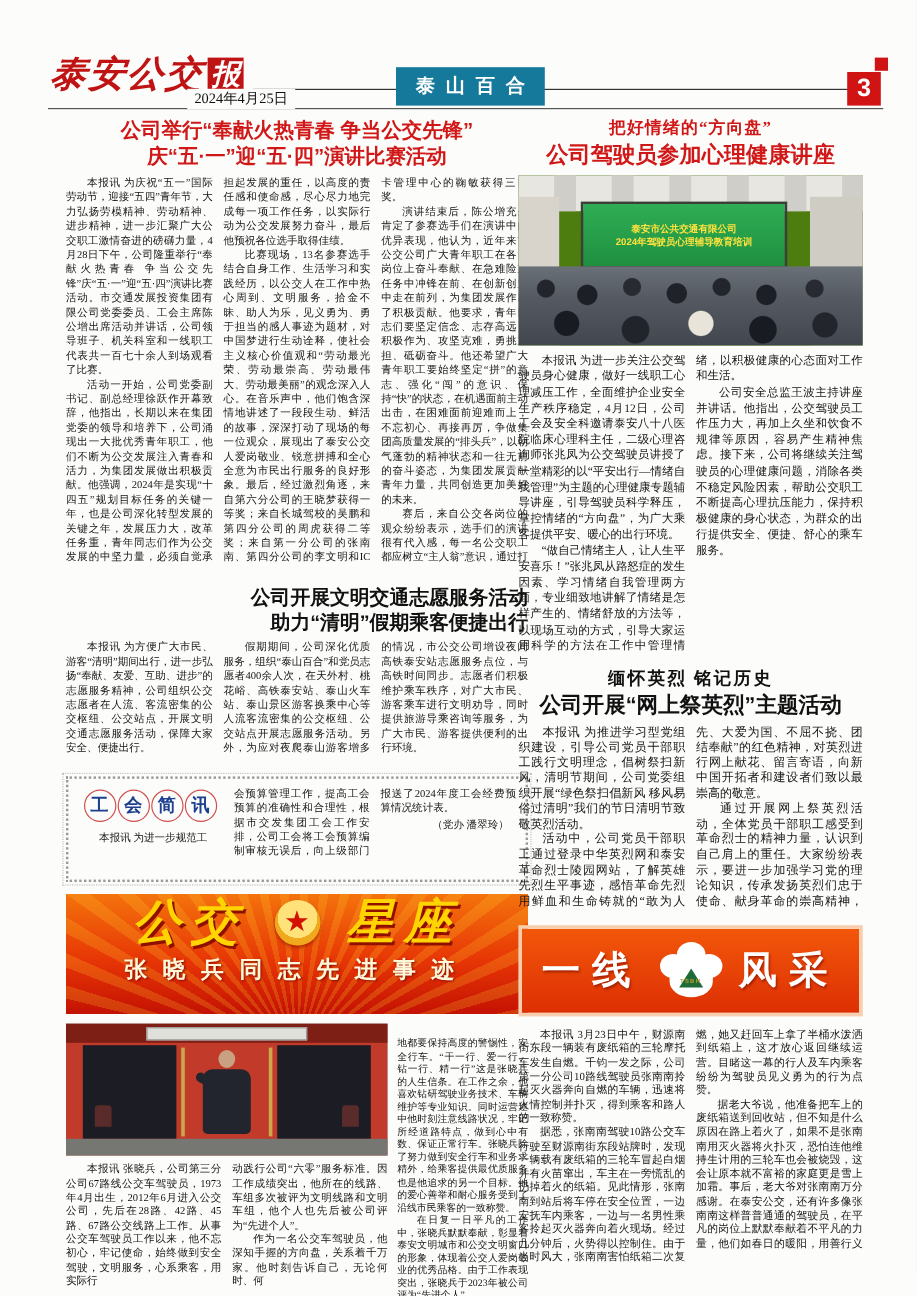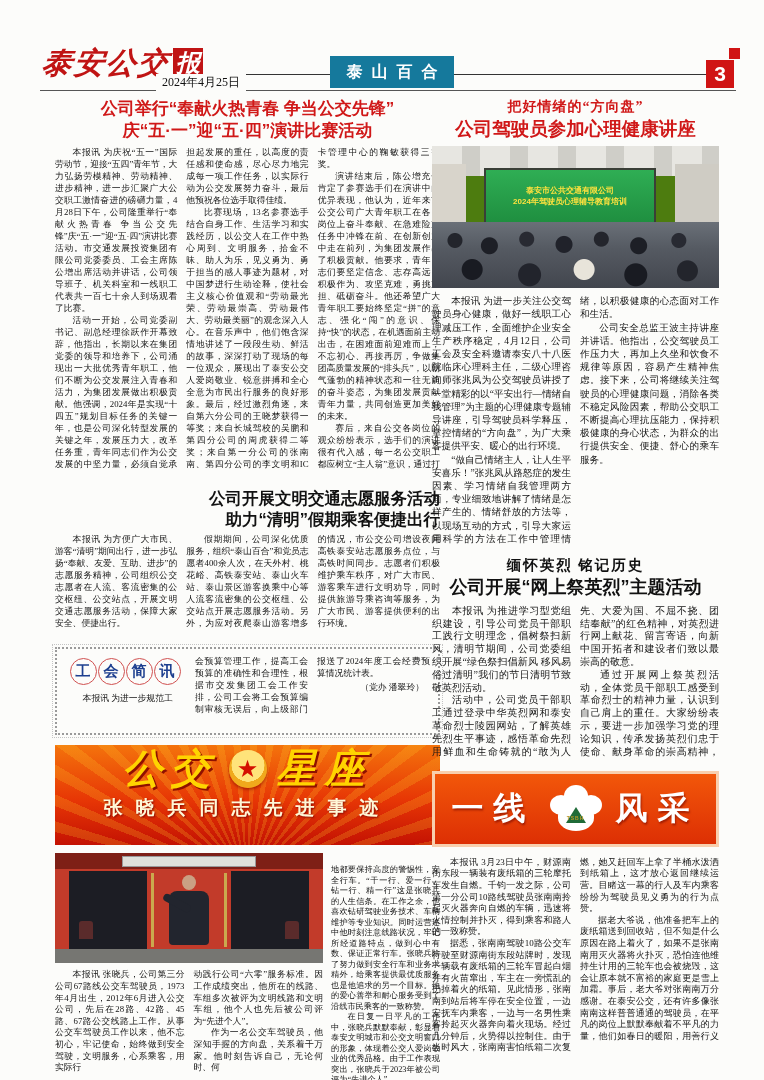--- a/index.html
+++ b/index.html
@@ -43,21 +43,21 @@
   .union-circles{display:flex;justify-content:center;gap:1px;margin-top:2px;}
   .union-circles span{width:25px;height:25px;border:1.4px solid #d05050;border-radius:50%;color:#1d3f8f;
                       font-size:15px;font-weight:bold;display:flex;align-items:center;justify-content:center;}
   .union-lead{font-size:8.8px;line-height:11.5px;margin-top:8px;text-align:left;text-indent:2em;}
   .union-right{flex:1;height:70px;font-size:8.8px;line-height:11.8px;}
   
   .star-banner{margin-top:10px;height:100px;position:relative;overflow:hidden;
     background:
       repeating-conic-gradient(from -90deg at 50% 135%, rgba(255,200,40,.22) 0 3deg, rgba(255,120,0,0) 3deg 7deg),
       linear-gradient(180deg,#f4730c 0%,#e73605 55%,#c41203 100%);}
-  .star-title{display:flex;align-items:center;justify-content:center;gap:10px;padding-top:4px;}
+  .star-title{display:flex;align-items:center;justify-content:center;gap:22px;padding-top:4px;}
   .star-word{color:#ffd400;font-size:40px;font-weight:bold;font-style:italic;letter-spacing:8px;line-height:1;
              text-shadow:2px 2px 0 #8f1000;}
   .star-badge{width:38px;height:38px;border-radius:50%;flex:none;
               background:radial-gradient(circle at 50% 40%, #ffe37a 0 55%, #f0a91c 56% 100%);
               display:flex;align-items:center;justify-content:center;box-shadow:0 2px 3px rgba(120,0,0,.5);}
   .star-badge .glyph{color:#d41000;font-size:24px;line-height:1;}
   .star-sub{margin-top:6px;text-align:center;color:#fff8d8;font-size:19px;font-weight:bold;letter-spacing:13px;
             font-family:"Liberation Sans","DejaVu Sans",sans-serif;text-shadow:1px 1px 2px #8a0a00;}
   
   .driver-wrap{position:relative;margin-top:8px;height:222px;}

